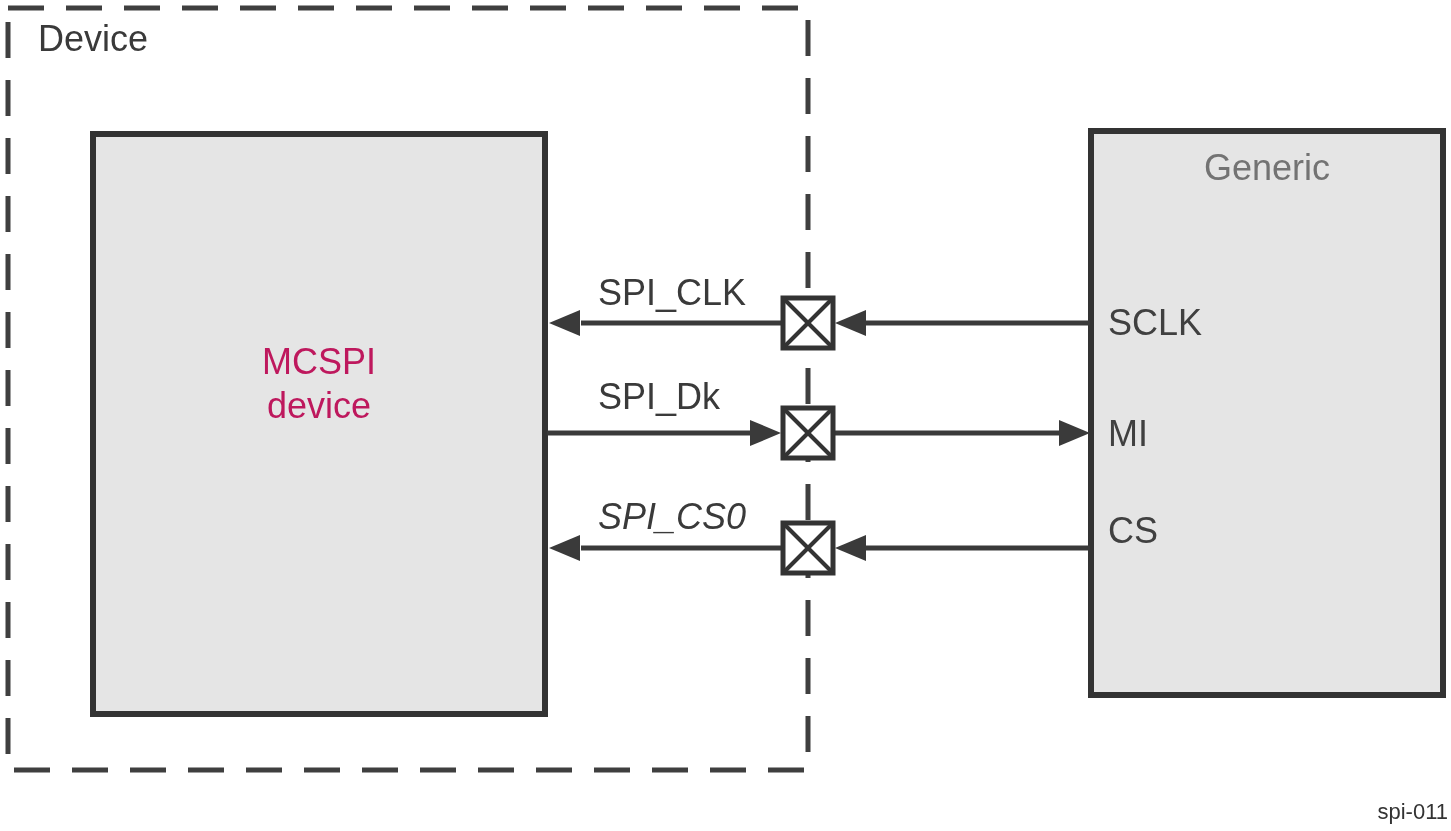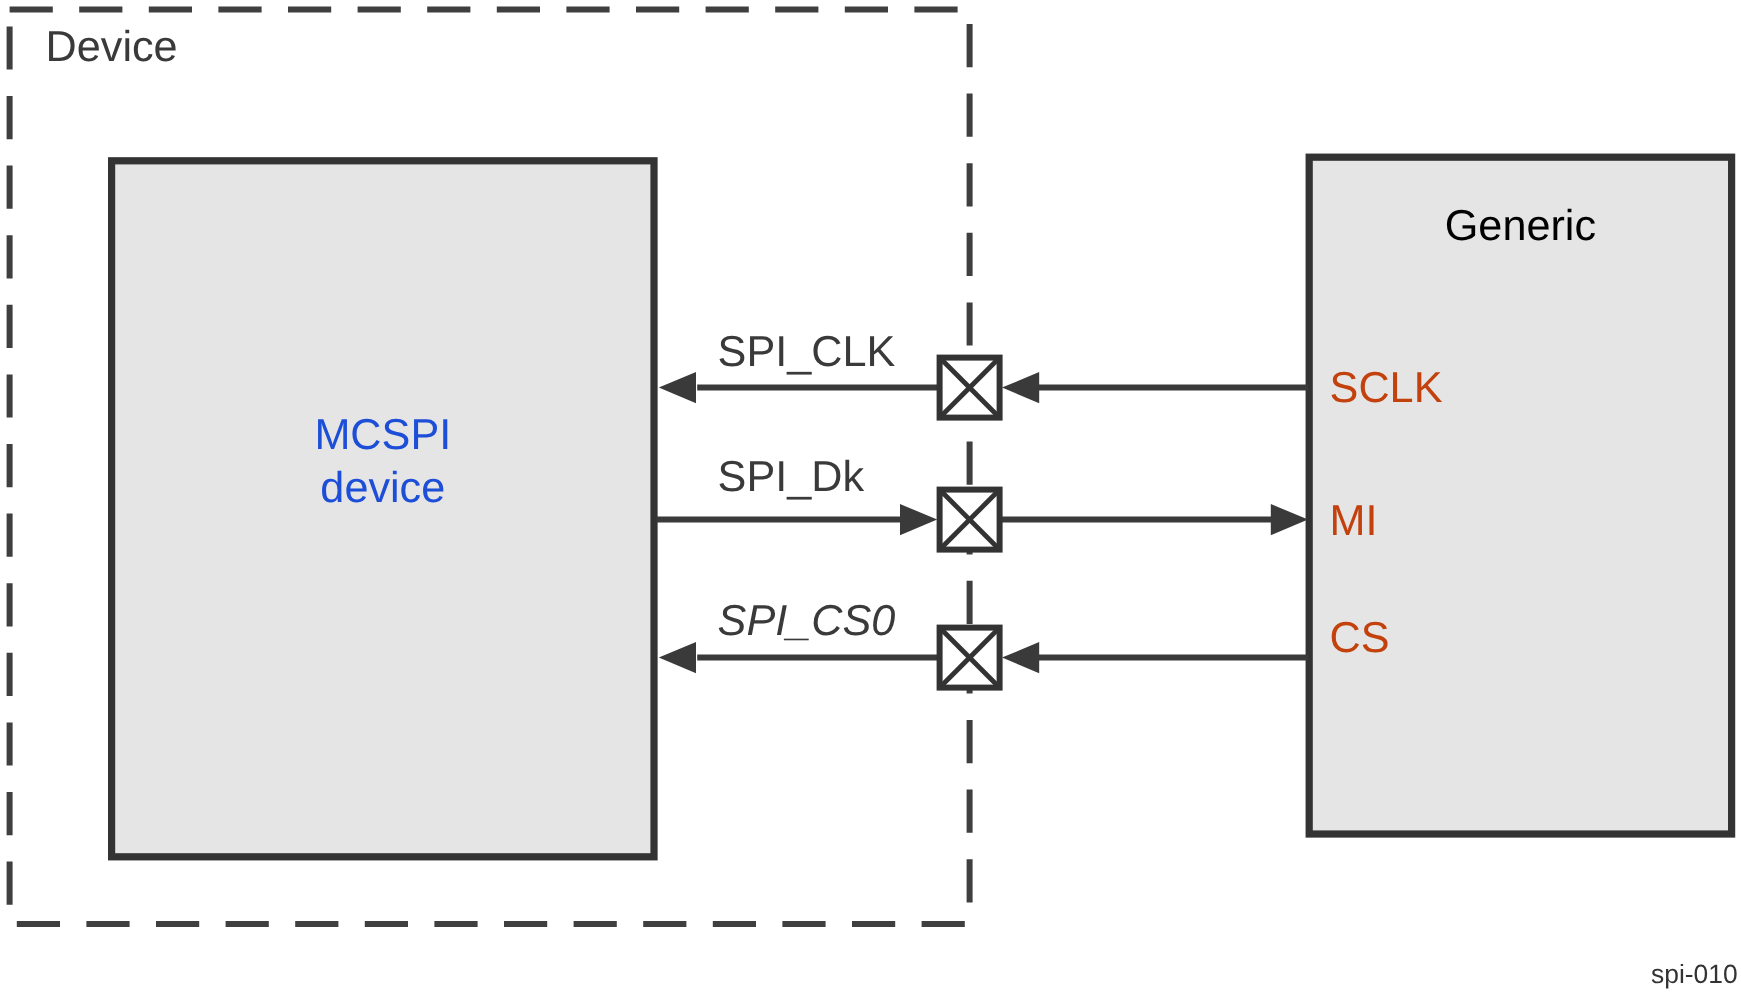--- a/index.html
+++ b/index.html
@@ -37,45 +37,44 @@
     height: 586px;
   }
   .mcspi-label {
     position: absolute;
     left: 0;
     top: 203px;
     width: 100%;
     text-align: center;
     font-size: 36px;
     line-height: 44px;
-    color: #1d4ed8;
+    color: #be185d;
   }
   .box-controller {
     left: 1088px;
     top: 128px;
     width: 358px;
     height: 570px;
   }
   .controller-title {
     position: absolute;
     left: 0;
     top: 12px;
     width: 100%;
     text-align: center;
     font-size: 36px;
     line-height: 43px;
-    color: #000000;
-    margin-top: 20px;
+    color: #737373;
   }
   .pin-label {
     position: absolute;
     left: 14px;
     font-size: 36px;
     line-height: 42px;
-    color: #c2410c;
+    color: #404040;
   }
   .pin-sclk { top: 168px; }
   .pin-mi   { top: 279px; }
   .pin-cs   { top: 376px; }
   .device-label {
     position: absolute;
     left: 38px;
     top: 18px;
     font-size: 36px;
     line-height: 42px;
@@ -163,15 +162,15 @@
       <line x1="831" y1="525" x2="785" y2="571" stroke="#333333" stroke-width="4"></line>
     </g>
   </svg>
 
   <div class="device-label">Device</div>
 
   <div class="signal-label sig-clk">SPI_CLK</div>
   <div class="signal-label sig-dk">SPI_Dk</div>
   <div class="signal-label sig-cs0">SPI_CS0</div>
 
-  <div class="figure-id">spi-010</div>
+  <div class="figure-id">spi-011</div>
 
 </div>
 
 </body></html>

